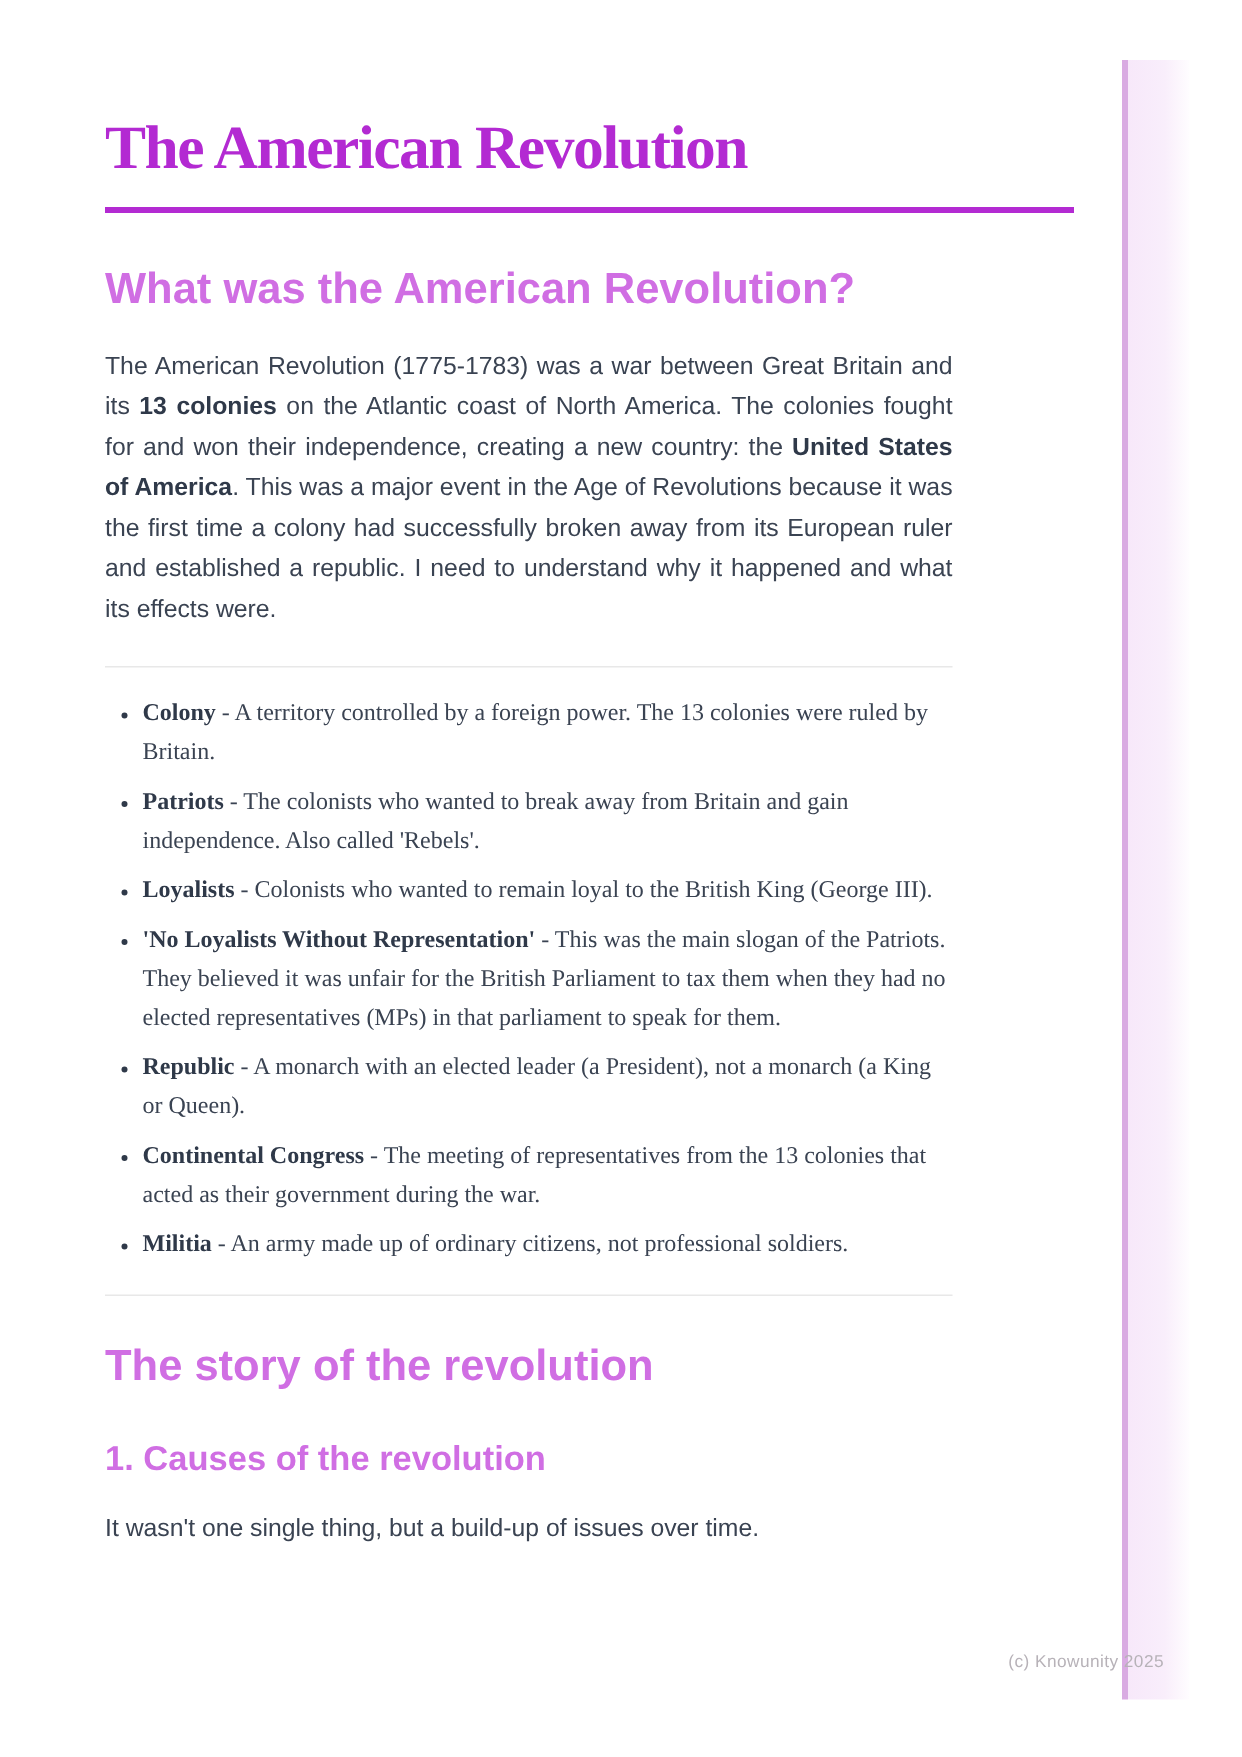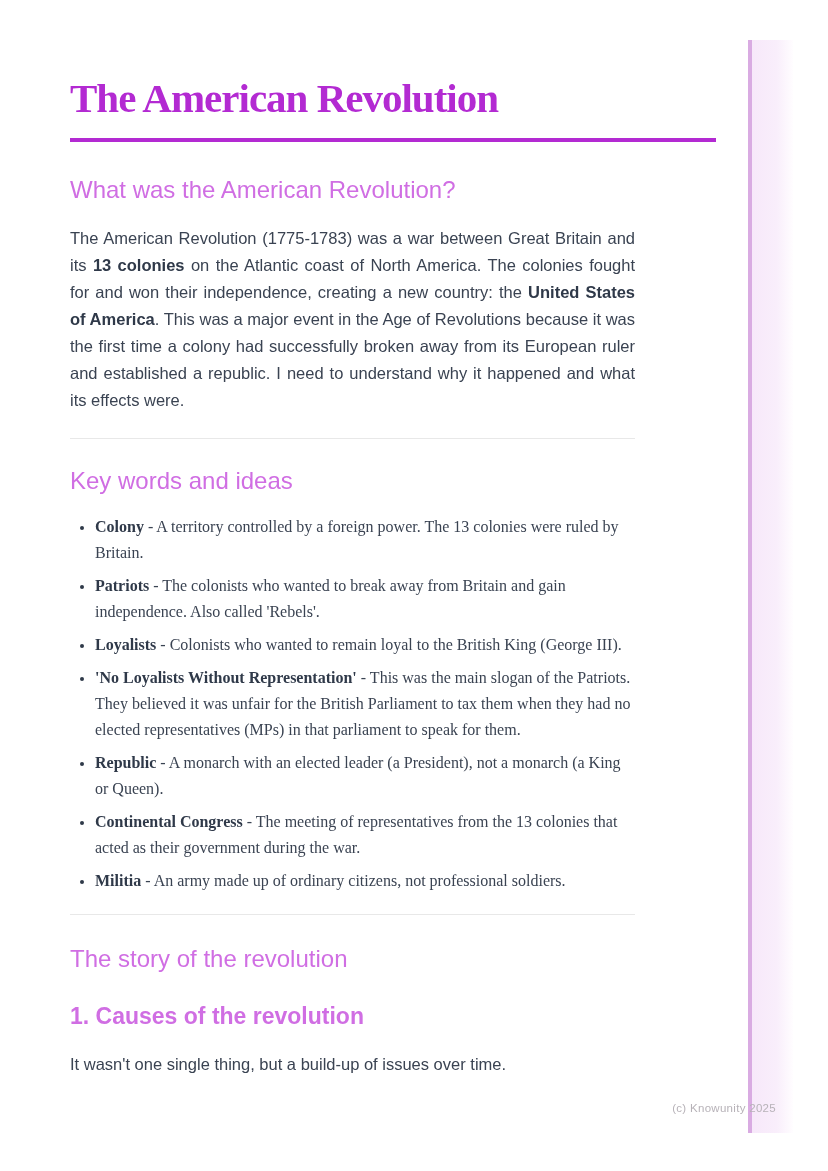--- a/index.html
+++ b/index.html
@@ -53,23 +53,23 @@
   .title-rule {
     width: 646px;
     height: 4px;
     background: var(--title);
     margin: 16px 0 0 0;
     border: none;
   }
 
   h2.section-heading {
     margin: 34px 0 0 0;
-    font-size: 24px;
+    font-size: 29px;
     line-height: 1.2;
-    font-weight: 400;
+    font-weight: 700;
     color: var(--heading);
   }
 
   h2.section-heading.after-divider { margin-top: 28px; }
   h2.section-heading.story { margin-top: 30px; }
 
   h3.subsection-heading {
     margin: 30px 0 0 0;
     font-size: 23px;
     line-height: 1.2;
@@ -127,21 +127,20 @@
   <h1 class="doc-title">The American Revolution</h1>
 
   <div class="title-rule"></div>
 
   <h2 class="section-heading">What was the American Revolution?</h2>
 
   <p class="body-paragraph justified"><span>The American Revolution (1775-1783) was a war between Great Britain and its </span><strong>13 colonies</strong><span> on the Atlantic coast of North America. The colonies fought for and won their independence, creating a new country: the </span><strong>United States of America</strong><span>. This was a major event in the Age of Revolutions because it was the first time a colony had successfully broken away from its European ruler and established a republic. I need to understand why it happened and what its effects were.</span></p>
 
   <hr class="section-divider">
 
-  <h2 class="section-heading after-divider">Key words and ideas</h2>
 
   <ul class="keyword-list">
       <li><strong>Colony</strong><span> - A territory controlled by a foreign power. The 13 colonies were ruled by Britain.</span></li>
       <li><strong>Patriots</strong><span> - The colonists who wanted to break away from Britain and gain independence. Also called 'Rebels'.</span></li>
       <li><strong>Loyalists</strong><span> - Colonists who wanted to remain loyal to the British King (George III).</span></li>
       <li><strong>'No Loyalists Without Representation'</strong><span> - This was the main slogan of the Patriots. They believed it was unfair for the British Parliament to tax them when they had no elected representatives (MPs) in that parliament to speak for them.</span></li>
       <li><strong>Republic</strong><span> - A monarch with an elected leader (a President), not a monarch (a King or Queen).</span></li>
       <li><strong>Continental Congress</strong><span> - The meeting of representatives from the 13 colonies that acted as their government during the war.</span></li>
       <li><strong>Militia</strong><span> - An army made up of ordinary citizens, not professional soldiers.</span></li>
     </ul>

